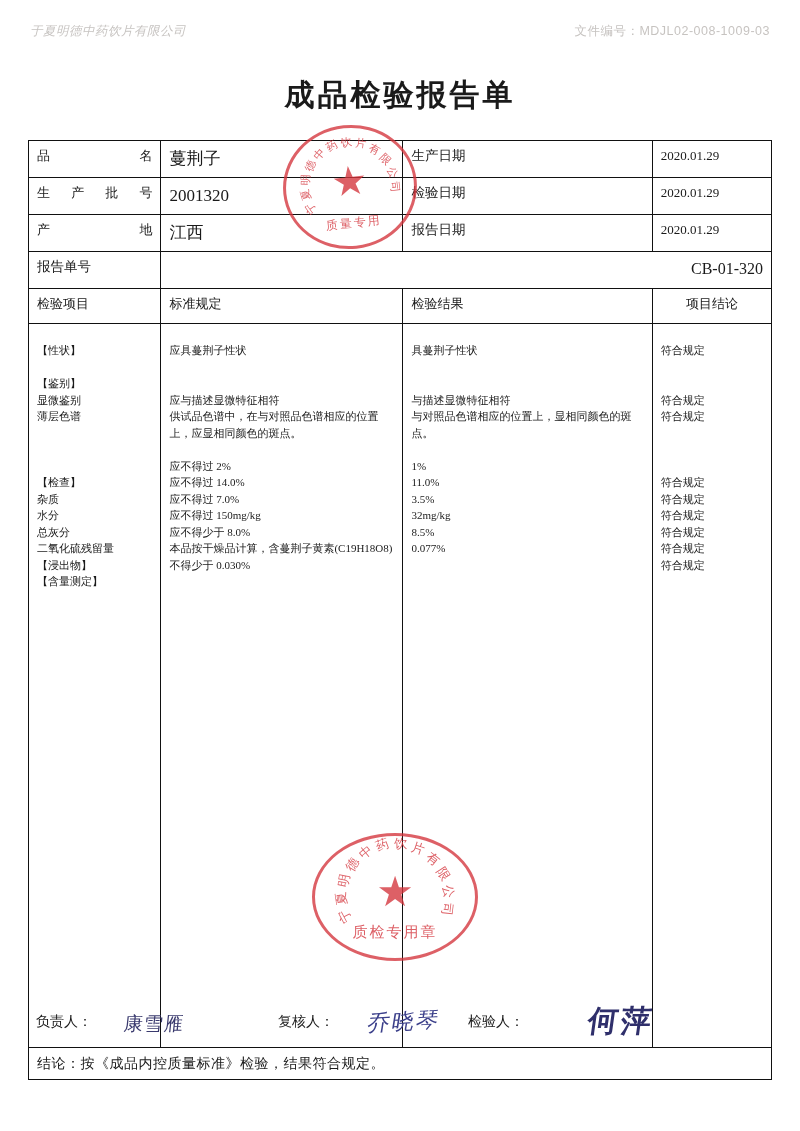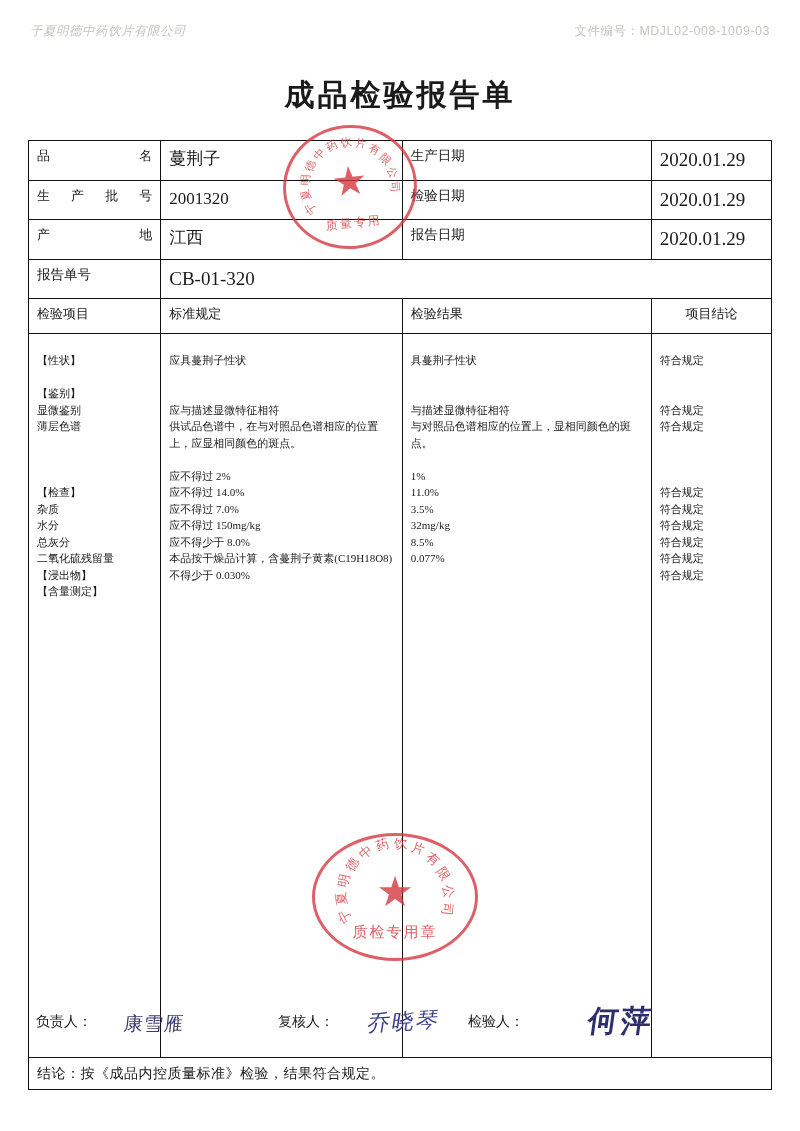--- a/index.html
+++ b/index.html
@@ -70,26 +70,26 @@
 
   .lbl {
     width: 86px;
     white-space: nowrap;
     text-align: justify;
     text-align-last: justify;
     font-size: 13px;
   }
   .val-1 { width: 232px; font-size: 17px; }
   .lbl2 { width: 96px; white-space: nowrap; font-size: 13.5px; }
-  .val-2 { font-size: 19px; margin-left: 36px; }
+  .val-2 { font-size: 13px; margin-left: 36px; }
 
   .rowh td { height: 26px; }
 
   .rpt-label { width: 86px; white-space: nowrap; font-size: 13.5px; }
-  .rpt-val { font-size: 19px; }
+  .rpt-val { font-size: 16px; text-align: right; }
 
   
   .hdr td {
     font-size: 13px;
     height: 24px;
   }
   .col-item { width: 118px; margin-top: 19px; }
   .col-std  { width: 208px; }
   .col-res  { width: 240px; }
   .col-conc { width: 104px; text-align: center; }

